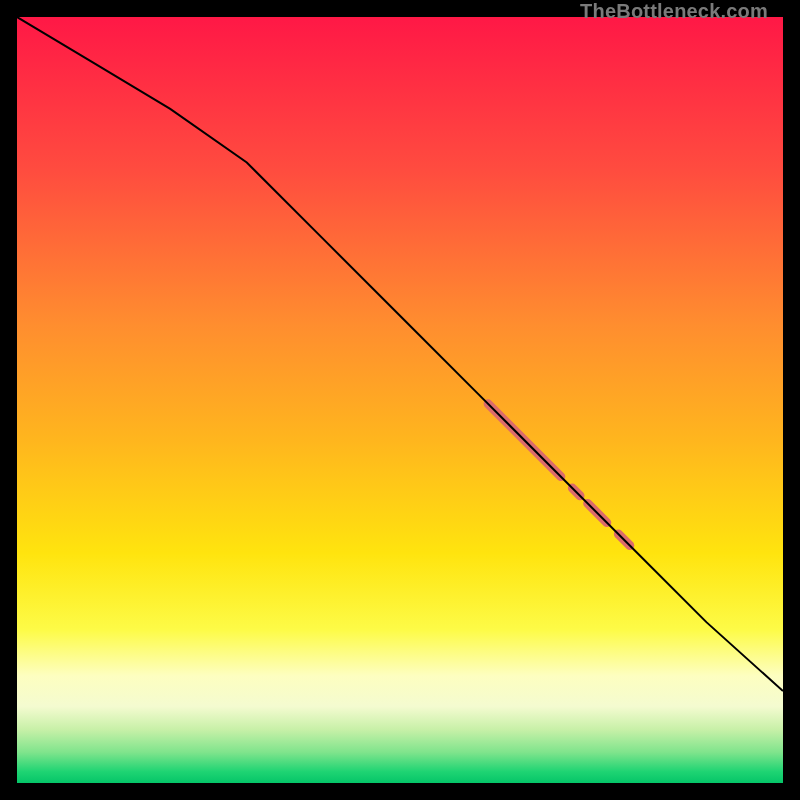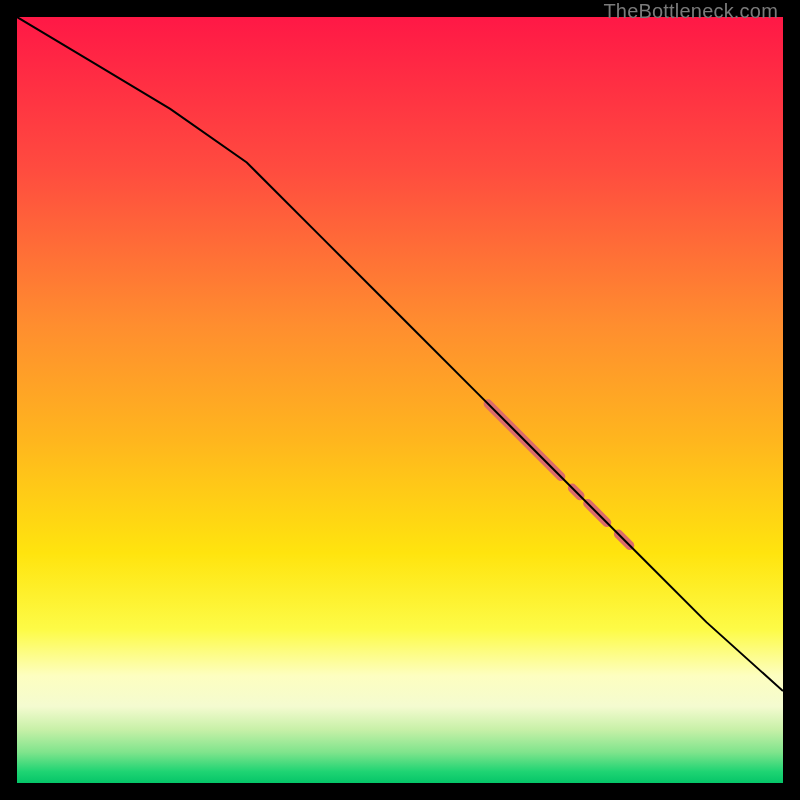--- a/index.html
+++ b/index.html
@@ -31,24 +31,24 @@
   }
   .curve-svg {
     position: absolute;
     inset: 0;
     width: 766px;
     height: 766px;
   }
   .watermark {
     position: absolute;
     top: 0;
-    right: 22px;
+    right: 32px;
     color: #7a7a7a;
     font-size: 20px;
-    font-weight: 400;
+    font-weight: 700;
     letter-spacing: 0.2px;
     user-select: none;
   }
 </style>
 </head>
 <body>
 
 <div class="frame">
 
   <div class="plot-area">

